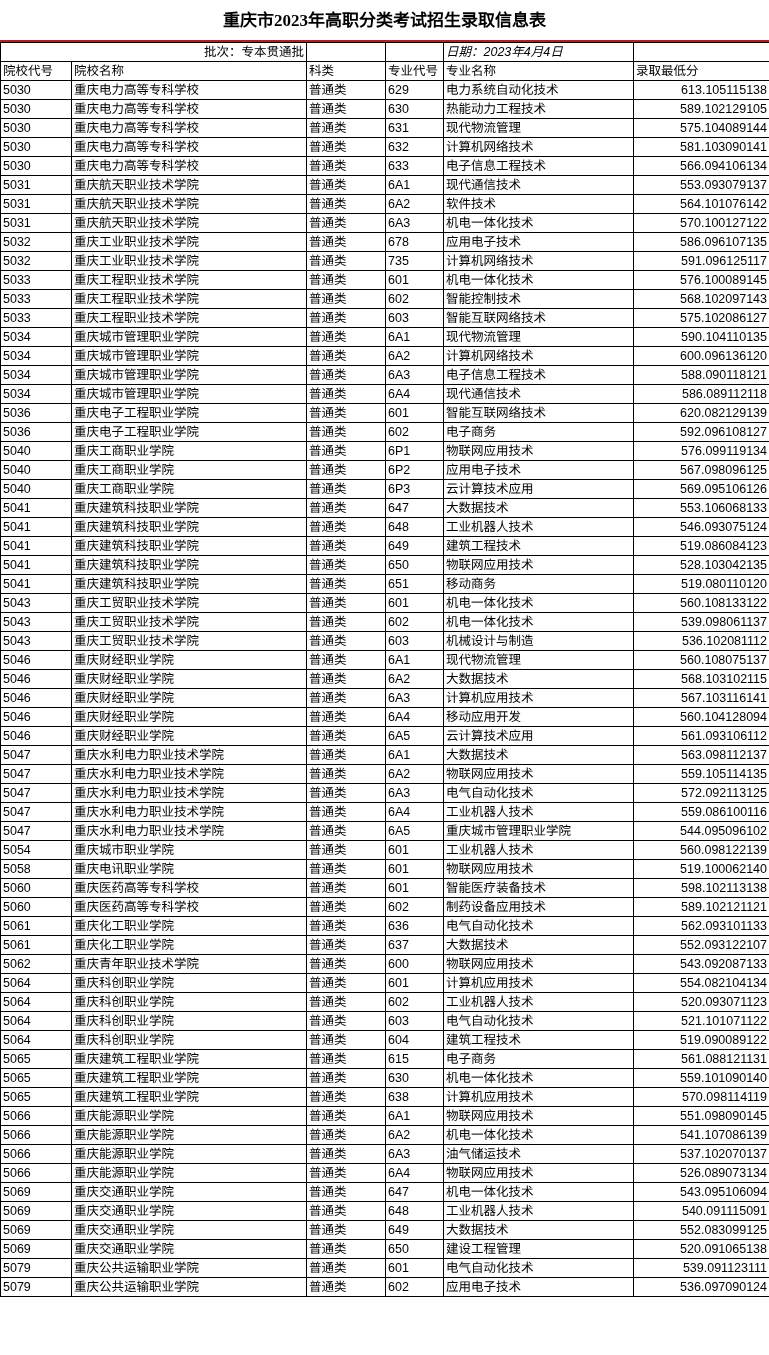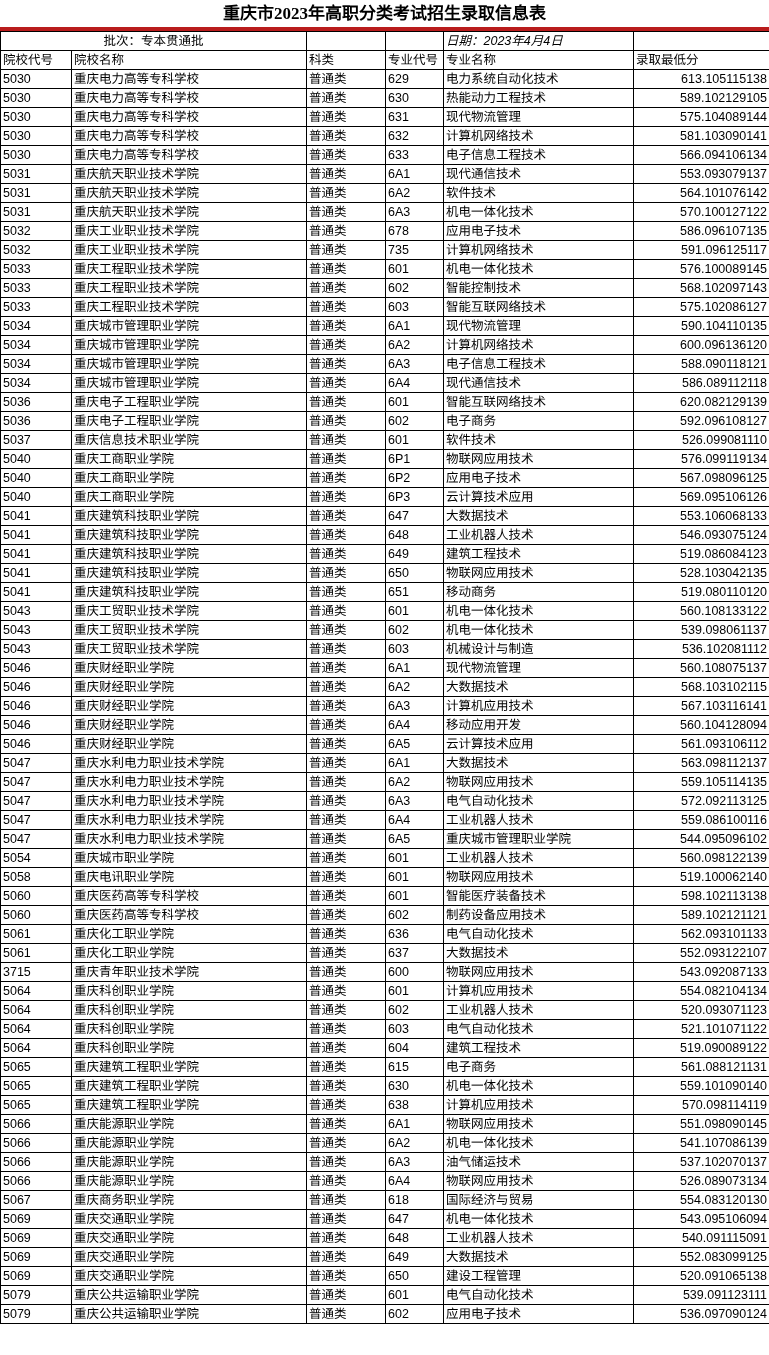--- a/index.html
+++ b/index.html
@@ -13,25 +13,25 @@
     font-family: "Liberation Sans", "DejaVu Sans", sans-serif;
     color: #000000;
     -webkit-font-smoothing: none;
   }
   #sheet {
     width: 769px;
     position: relative;
   }
   
   .title-row {
-    height: 31px;
+    height: 42px;
     display: flex;
     align-items: center;
     justify-content: center;
-    border-bottom: 4px solid #b91c1c;
+    border-bottom: 2px solid #b91c1c;
     box-sizing: border-box;
   }
   .title-text {
     font-family: "Liberation Serif", "DejaVu Serif", serif;
     font-size: 17px;
     font-weight: bold;
     letter-spacing: 0px;
     line-height: 1;
     white-space: nowrap;
   }
@@ -58,21 +58,21 @@
   col.c-cat    { width: 79px; }
   col.c-major-code { width: 58px; }
   col.c-major  { width: 190px; }
   col.c-score  { width: 136px; }
 
   .meta-row td {
     height: 26px;
     line-height: 24px;
     font-size: 12.5px;
   }
-  .meta-left  { text-align: center; padding-left: 3px; }
+  .meta-left  { text-align: right; padding-left: 3px; }
   .meta-date  { text-align: left; padding-left: 3px; font-style: italic; }
 
   .head-row td {
     height: 21px;
     line-height: 19px;
     text-align: left;
     font-size: 12.5px;
     padding-left: 3px;
   }
 
@@ -264,28 +264,20 @@
         </tr>
         <tr class="data-row">
           <td class="cell-code">5036</td>
           <td class="cell-school">重庆电子工程职业学院</td>
           <td class="cell-cat">普通类</td>
           <td class="cell-majorcode">602</td>
           <td class="cell-major">电子商务</td>
           <td class="cell-score">592.096108127</td>
         </tr>
         <tr class="data-row">
-          <td class="cell-code">5037</td>
-          <td class="cell-school">重庆信息技术职业学院</td>
-          <td class="cell-cat">普通类</td>
-          <td class="cell-majorcode">601</td>
-          <td class="cell-major">软件技术</td>
-          <td class="cell-score">526.099081110</td>
-        </tr>
-        <tr class="data-row">
           <td class="cell-code">5040</td>
           <td class="cell-school">重庆工商职业学院</td>
           <td class="cell-cat">普通类</td>
           <td class="cell-majorcode">6P1</td>
           <td class="cell-major">物联网应用技术</td>
           <td class="cell-score">576.099119134</td>
         </tr>
         <tr class="data-row">
           <td class="cell-code">5040</td>
           <td class="cell-school">重庆工商职业学院</td>
@@ -488,21 +480,21 @@
         </tr>
         <tr class="data-row">
           <td class="cell-code">5061</td>
           <td class="cell-school">重庆化工职业学院</td>
           <td class="cell-cat">普通类</td>
           <td class="cell-majorcode">637</td>
           <td class="cell-major">大数据技术</td>
           <td class="cell-score">552.093122107</td>
         </tr>
         <tr class="data-row">
-          <td class="cell-code">3715</td>
+          <td class="cell-code">5062</td>
           <td class="cell-school">重庆青年职业技术学院</td>
           <td class="cell-cat">普通类</td>
           <td class="cell-majorcode">600</td>
           <td class="cell-major">物联网应用技术</td>
           <td class="cell-score">543.092087133</td>
         </tr>
         <tr class="data-row">
           <td class="cell-code">5064</td>
           <td class="cell-school">重庆科创职业学院</td>
           <td class="cell-cat">普通类</td>
@@ -584,28 +576,20 @@
         </tr>
         <tr class="data-row">
           <td class="cell-code">5066</td>
           <td class="cell-school">重庆能源职业学院</td>
           <td class="cell-cat">普通类</td>
           <td class="cell-majorcode">6A4</td>
           <td class="cell-major">物联网应用技术</td>
           <td class="cell-score">526.089073134</td>
         </tr>
         <tr class="data-row">
-          <td class="cell-code">5067</td>
-          <td class="cell-school">重庆商务职业学院</td>
-          <td class="cell-cat">普通类</td>
-          <td class="cell-majorcode">618</td>
-          <td class="cell-major">国际经济与贸易</td>
-          <td class="cell-score">554.083120130</td>
-        </tr>
-        <tr class="data-row">
           <td class="cell-code">5069</td>
           <td class="cell-school">重庆交通职业学院</td>
           <td class="cell-cat">普通类</td>
           <td class="cell-majorcode">647</td>
           <td class="cell-major">机电一体化技术</td>
           <td class="cell-score">543.095106094</td>
         </tr>
         <tr class="data-row">
           <td class="cell-code">5069</td>
           <td class="cell-school">重庆交通职业学院</td>

